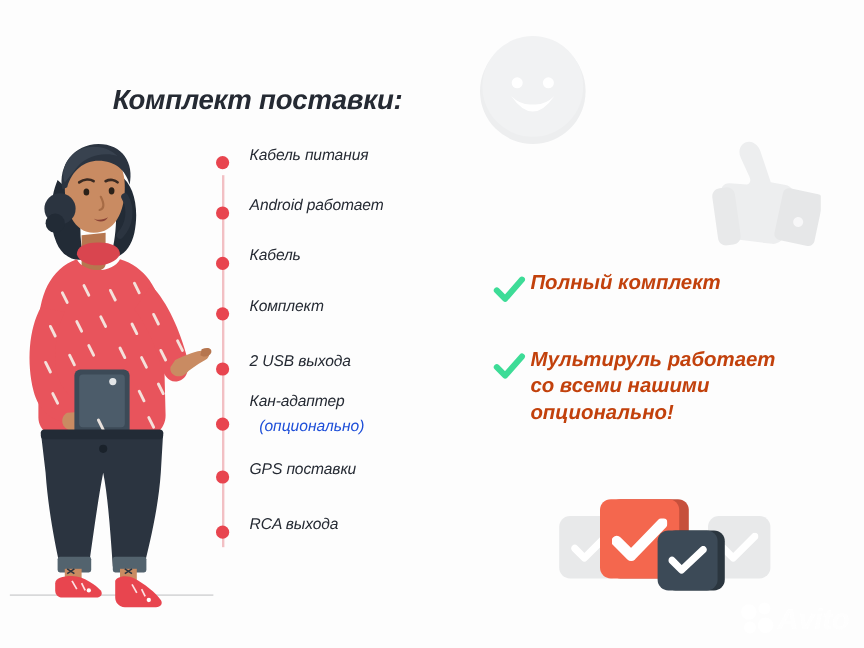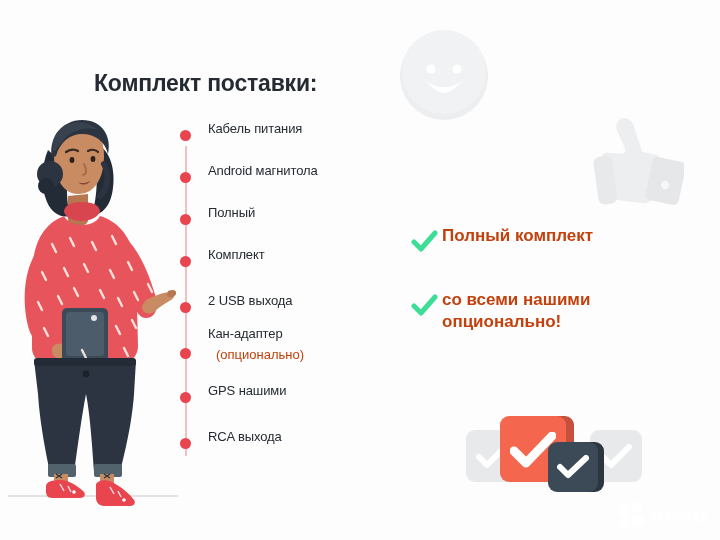--- a/index.html
+++ b/index.html
@@ -3,21 +3,21 @@
 <meta charset="utf-8">
 <style>
   * { margin:0; padding:0; box-sizing:border-box; }
   html,body { width:720px; height:540px; }
   body {
     background:#FDFDFD;
     font-family:"Liberation Sans", sans-serif;
     position:relative;
     overflow:hidden;
   }
-  .canvas { position:relative; width:604px; height:540px; background:#FDFDFD; }
+  .canvas { position:relative; width:604px; height:540px; background:#FDFDFD;font-style:italic; }
 
   
   .deco { position:absolute; }
   #smiley-deco { left:398px; top:30px; width:92px; height:92px; }
   #thumb-deco  { left:572px; top:112px; width:112px; height:106px; }
   #avito-deco  { left:616px; top:498px; width:96px; height:34px; }
 
   
   #page-title {
     position:absolute; left:94px; top:70px;
@@ -37,21 +37,21 @@
     width:11px; height:11px; border-radius:50%;
     background:#E8454F;
   }
   .kit-label {
     position:absolute; left:28px; top:-9px;
     font-size:13px; color:#252A33; white-space:nowrap;
     letter-spacing:-0.1px;
   }
   .kit-sub {
     position:absolute; left:36px; top:12px;
-    font-size:13px; color:#c2410c; white-space:nowrap;
+    font-size:13px; color:#1d4ed8; white-space:nowrap;
   }
 
   
   .check-block { position:absolute; }
   #check-block-0 { left:410px; top:228px; }
   #check-block-1 { left:410px; top:292px; }
   .check-mark { position:absolute; left:0; top:0; width:28px; height:28px; }
   .check-text {
     position:absolute; left:32px; top:-3px;
     font-size:17px; font-weight:700; color:#c2410c;
@@ -228,47 +228,47 @@
   <div id="kit-list">
     <div class="kit-track"></div>
 
     <div class="kit-item" style="top:0px;">
       <span class="kit-dot"></span>
       <span class="kit-label">Кабель питания</span>
     </div>
 
     <div class="kit-item" style="top:42px;">
       <span class="kit-dot"></span>
-      <span class="kit-label">Android магнитола</span>
+      <span class="kit-label">Android работает</span>
     </div>
 
     <div class="kit-item" style="top:84px;">
       <span class="kit-dot"></span>
-      <span class="kit-label">Полный</span>
+      <span class="kit-label">Кабель</span>
     </div>
 
     <div class="kit-item" style="top:126px;">
       <span class="kit-dot"></span>
       <span class="kit-label">Комплект</span>
     </div>
 
     <div class="kit-item" style="top:172px;">
       <span class="kit-dot"></span>
       <span class="kit-label">2 USB выхода</span>
     </div>
 
     <div class="kit-item" style="top:218px;">
       <span class="kit-dot"></span>
       <span class="kit-label" style="top:-22px;">Кан-адаптер</span>
       <span class="kit-sub" style="top:-1px;">(опционально)</span>
     </div>
 
     <div class="kit-item" style="top:262px;">
       <span class="kit-dot"></span>
-      <span class="kit-label">GPS нашими</span>
+      <span class="kit-label">GPS поставки</span>
     </div>
 
     <div class="kit-item" style="top:308px;">
       <span class="kit-dot"></span>
       <span class="kit-label">RCA выхода</span>
     </div>
   </div>
 
   <div class="check-block" id="check-block-0">
     <svg class="check-mark" viewBox="0 0 28 28">
@@ -277,20 +277,21 @@
     <div class="check-text">
       <div>Полный комплект</div>
     </div>
   </div>
 
   <div class="check-block" id="check-block-1">
     <svg class="check-mark" viewBox="0 0 28 28">
       <path d="M4 14 L11 21 L25 5" stroke="#3DDC97" stroke-width="5" fill="none" stroke-linecap="round" stroke-linejoin="round"></path>
     </svg>
     <div class="check-text">
+      <div>Мультируль работает</div>
       <div>со всеми нашими</div>
       <div>опционально!</div>
     </div>
   </div>
 
   <div id="cards-graphic">
 
     <div class="card card-gray" style="left:8px; top:18px; width:52px; height:52px;"></div>
     <svg class="tick" style="left:18px; top:32px; width:32px; height:26px;" viewBox="0 0 32 26">
       <path d="M3 13 L11 21 L29 3" stroke="#FFFFFF" stroke-width="6" fill="none" stroke-linecap="round" stroke-linejoin="round"></path>

